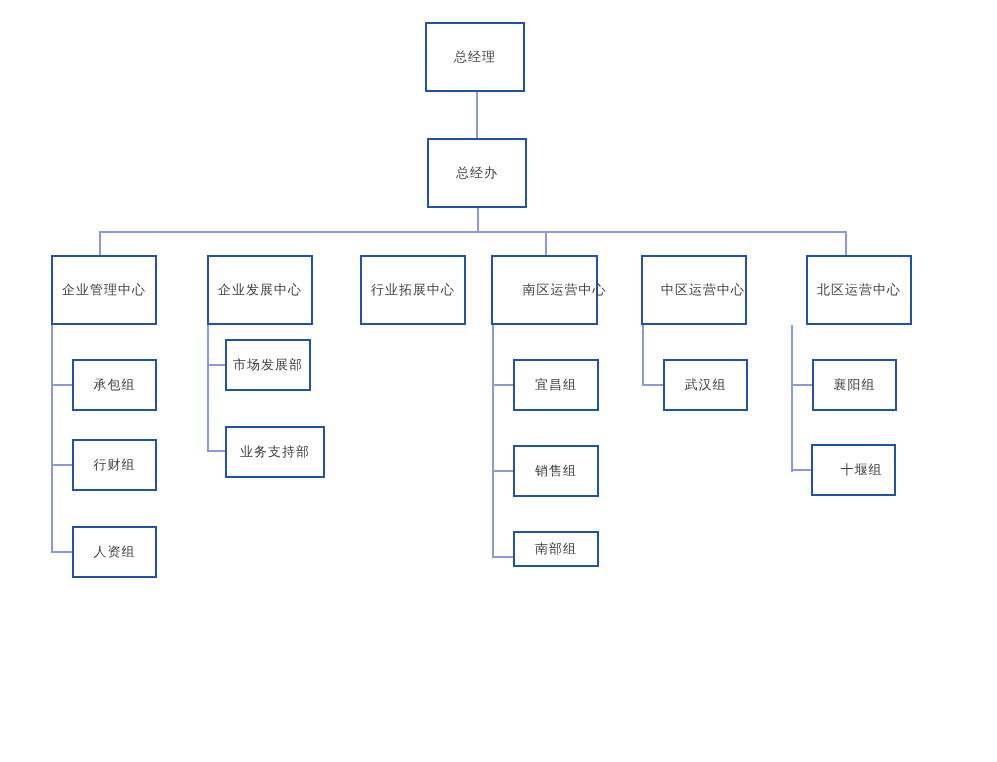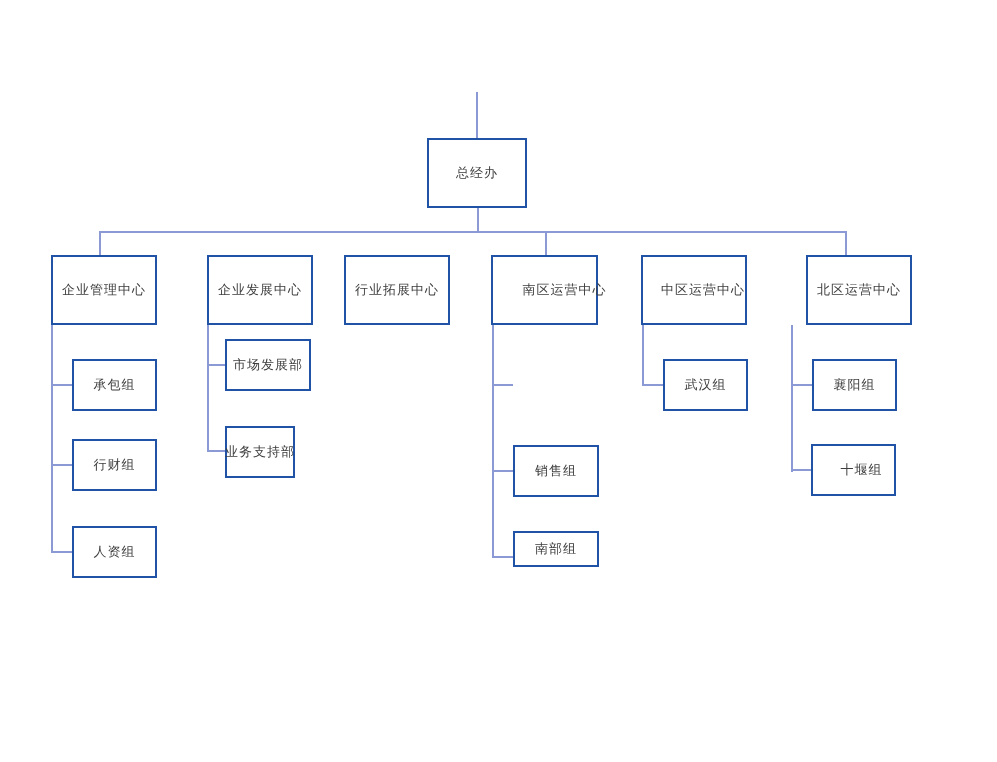--- a/index.html
+++ b/index.html
@@ -61,32 +61,35 @@
   <div class="conn h" style="left:492px; top:470px; width:21px;"></div>
   <div class="conn h" style="left:492px; top:556px; width:21px;"></div>
 
   <div class="conn v" style="left:642px; top:325px; height:61px;"></div>
   <div class="conn h" style="left:642px; top:384px; width:21px;"></div>
 
   <div class="conn v" style="left:791px; top:325px; height:147px;"></div>
   <div class="conn h" style="left:791px; top:384px; width:21px;"></div>
   <div class="conn h" style="left:791px; top:469px; width:21px;"></div>
 
+  <div class="node" style="left:425px; top:22px; width:100px; height:70px;">
+    <span class="lbl">总经理</span>
+  </div>
 
   <div class="node" style="left:427px; top:138px; width:100px; height:70px;">
     <span class="lbl">总经办</span>
   </div>
 
   <div class="node" style="left:51px; top:255px; width:106px; height:70px;">
     <span class="lbl">企业管理中心</span>
   </div>
   <div class="node" style="left:207px; top:255px; width:106px; height:70px;">
     <span class="lbl">企业发展中心</span>
   </div>
-  <div class="node" style="left:344px; top:255px; width:106px; height:70px;">
+  <div class="node" style="left:360px; top:255px; width:106px; height:70px;">
     <span class="lbl">行业拓展中心</span>
   </div>
   <div class="node" style="left:491px; top:255px; width:107px; height:70px;padding-left:40px;">
     <span class="lbl">南区运营中心</span>
   </div>
   <div class="node" style="left:641px; top:255px; width:106px; height:70px;justify-content:flex-end;">
     <span class="lbl">中区运营中心</span>
   </div>
   <div class="node" style="left:806px; top:255px; width:106px; height:70px;">
     <span class="lbl">北区运营中心</span>
@@ -98,24 +101,27 @@
   <div class="node" style="left:72px; top:439px; width:85px; height:52px;">
     <span class="lbl">行财组</span>
   </div>
   <div class="node" style="left:72px; top:526px; width:85px; height:52px;">
     <span class="lbl">人资组</span>
   </div>
 
   <div class="node" style="left:225px; top:339px; width:86px; height:52px;">
     <span class="lbl">市场发展部</span>
   </div>
-  <div class="node" style="left:225px; top:426px; width:70px; height:52px;">
+  <div class="node" style="left:225px; top:426px; width:100px; height:52px;">
     <span class="lbl">业务支持部</span>
   </div>
 
+  <div class="node" style="left:513px; top:359px; width:86px; height:52px;">
+    <span class="lbl">宜昌组</span>
+  </div>
   <div class="node" style="left:513px; top:445px; width:86px; height:52px;">
     <span class="lbl">销售组</span>
   </div>
   <div class="node" style="left:513px; top:531px; width:86px; height:36px;">
     <span class="lbl">南部组</span>
   </div>
 
   <div class="node" style="left:663px; top:359px; width:85px; height:52px;">
     <span class="lbl">武汉组</span>
   </div>

